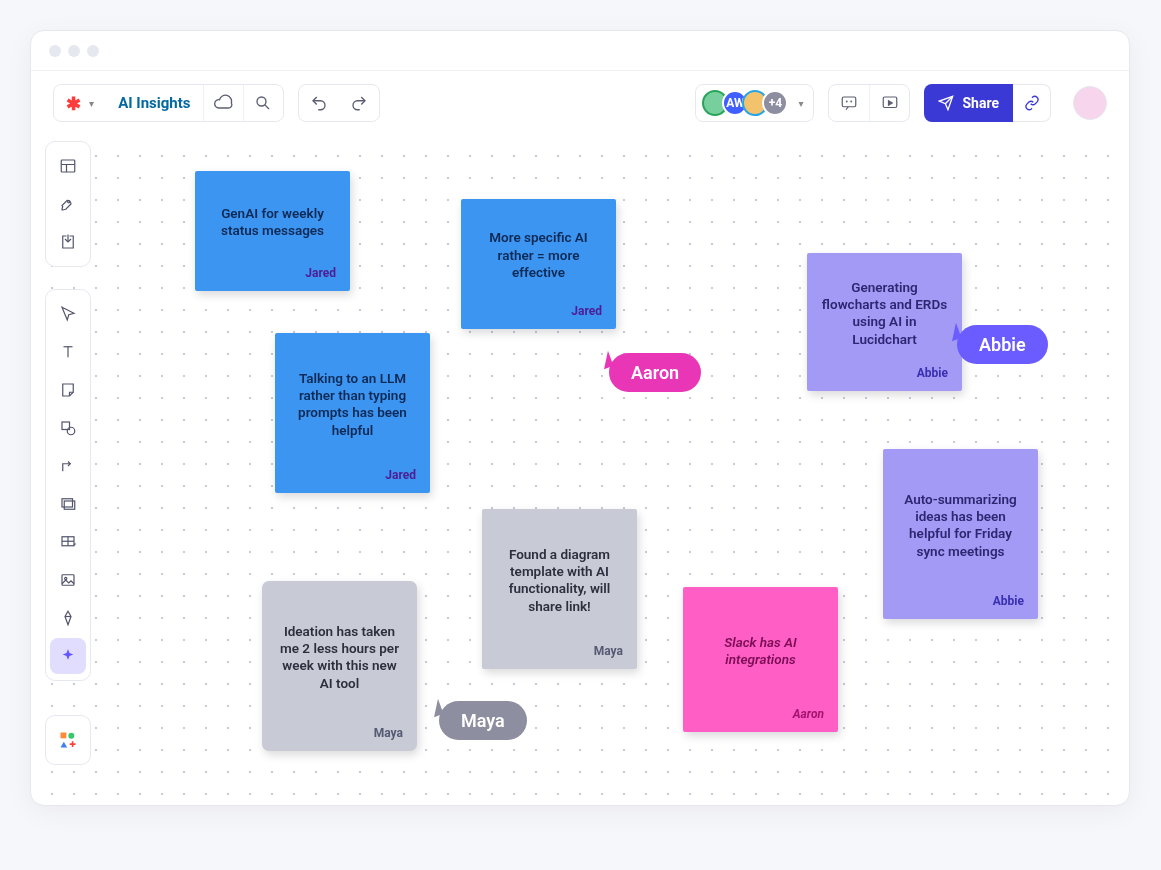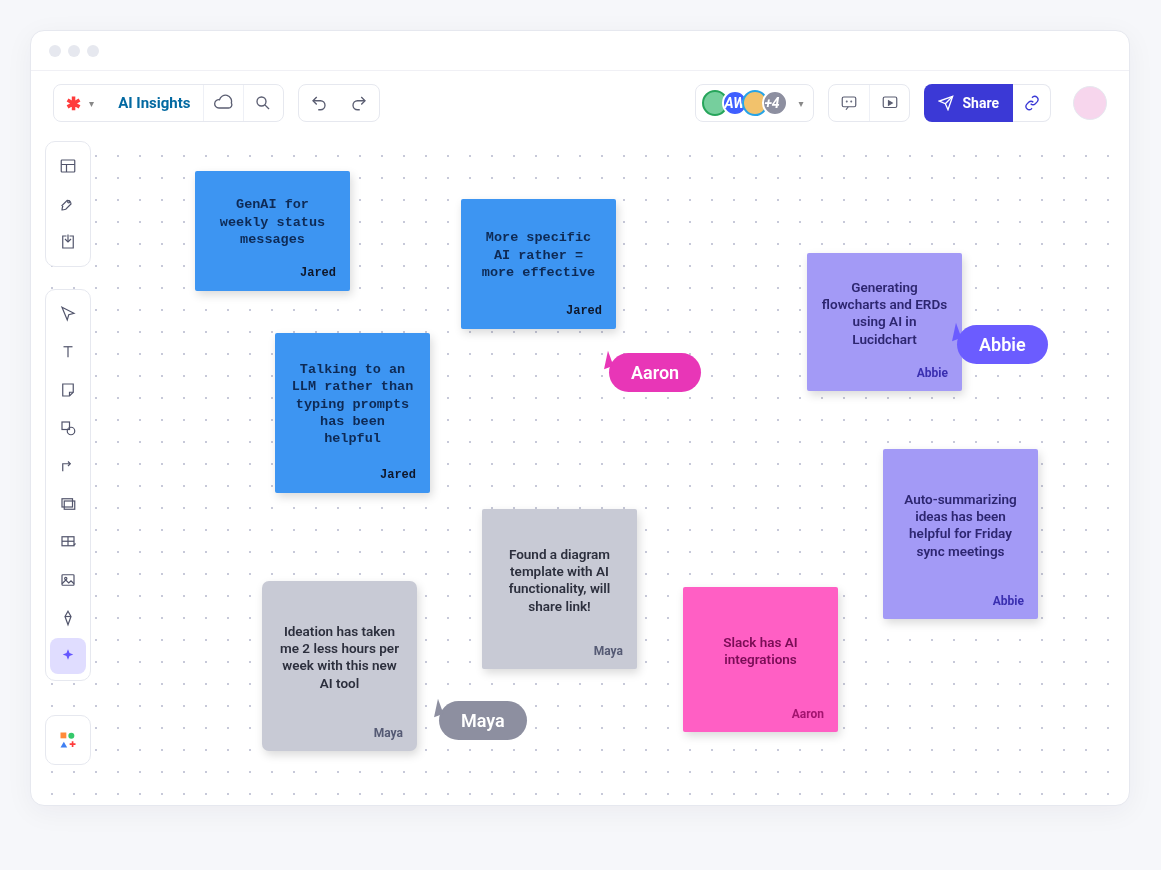--- a/index.html
+++ b/index.html
@@ -53,22 +53,22 @@
   }
   .spacer { flex:1; }
   .avatars {
     display:flex; align-items:center;
     border:1px solid #e6e8ef; border-radius:8px; height:38px;
     padding:0 10px 0 6px; gap:0;
   }
   .avatar {
     width:26px; height:26px; border-radius:50%;
     border:2px solid #fff; margin-left:-6px;
-    display:flex; align-items:center; 
-    font-size:14px; font-weight:700; color:#fff;font-style:italic;
+    display:flex; align-items:center; justify-content:center;
+    font-size:12px; font-weight:700; color:#fff;
   }
   .avatar:first-child{margin-left:0;}
   .share-btn {
     display:flex; align-items:center; gap:8px;
     background:#3b39d6; color:#fff; font-weight:700; font-size:14px;
     height:38px; padding:11px 14px; border-radius:8px 0 0 8px; cursor:pointer;
   }
   .share-link-btn {
     height:38px; width:38px; border:1px solid #e6e8ef; border-left:none;
     border-radius:0 8px 8px 0; display:flex; align-items:center; justify-content:center;
@@ -105,22 +105,22 @@
     font-size:13.5px; line-height:1.28; font-weight:600;
     text-align:center;
     box-shadow: 2px 4px 10px rgba(0,0,0,.15);
     display:flex; flex-direction:column; justify-content:space-between;
     border-radius:2px;
   }
   .note .body{flex:1; display:flex; align-items:center; justify-content:center;}
   .note .author{
     text-align:right; font-size:12px; font-weight:700; margin-top:8px;
   }
-  .note.blue   { background:#3d95f2; color:#0e2a55;font-family:Liberation Mono, monospace; }
-  .note.blue .author{color:#0f172a;}
+  .note.blue   { background:#3d95f2; color:#0e2a55; }
+  .note.blue .author{color:#4c1d95;}
   .note.grey   { background:#c8cad5; color:#2c2f3d;margin-left:47px; }
   .note.grey .author{color:#555a74;}
   .note.purple { background:#a39af6; color:#2d2670; }
   .note.purple .author{color:#3a2fb0;}
   .note.pink   { background:#ff5fc4; color:#7a0d56; }
   .note.pink .author{color:#a3146f;}
   
   .cursor-pill{
     position:absolute; display:flex; align-items:center;
   }
@@ -358,21 +358,21 @@
           <div class="author">Abbie</div>
         </div>
         <div class="note grey" style="left: 404px; top: 374px; height: 160px;">
           <div class="body">Found a diagram template with AI functionality, will share link!</div>
           <div class="author">Maya</div>
         </div>
         <div class="note grey" style="left: 184px; top: 446px; height: 170px; border-radius: 7px;">
           <div class="body">Ideation has taken me 2 less hours per week with this new AI tool</div>
           <div class="author">Maya</div>
         </div>
-        <div class="note pink" style="left: 652px; top: 452px; height: 145px;">
+        <div class="note pink" style="left: 652px; top: 452px; height: 145px; font-style: italic;">
           <div class="body">Slack has AI integrations</div>
           <div class="author">Aaron</div>
         </div>
         <div class="cursor-pill" style="left: 570px; top: 218px; color: rgb(232, 54, 183);">
           <div class="ptr"></div>
           <div class="pill" style="background:#e836b7">Aaron</div>
         </div>
         <div class="cursor-pill" style="left: 918px; top: 190px; color: rgb(107, 92, 255);">
           <div class="ptr"></div>
           <div class="pill" style="background:#6b5cff">Abbie</div>

